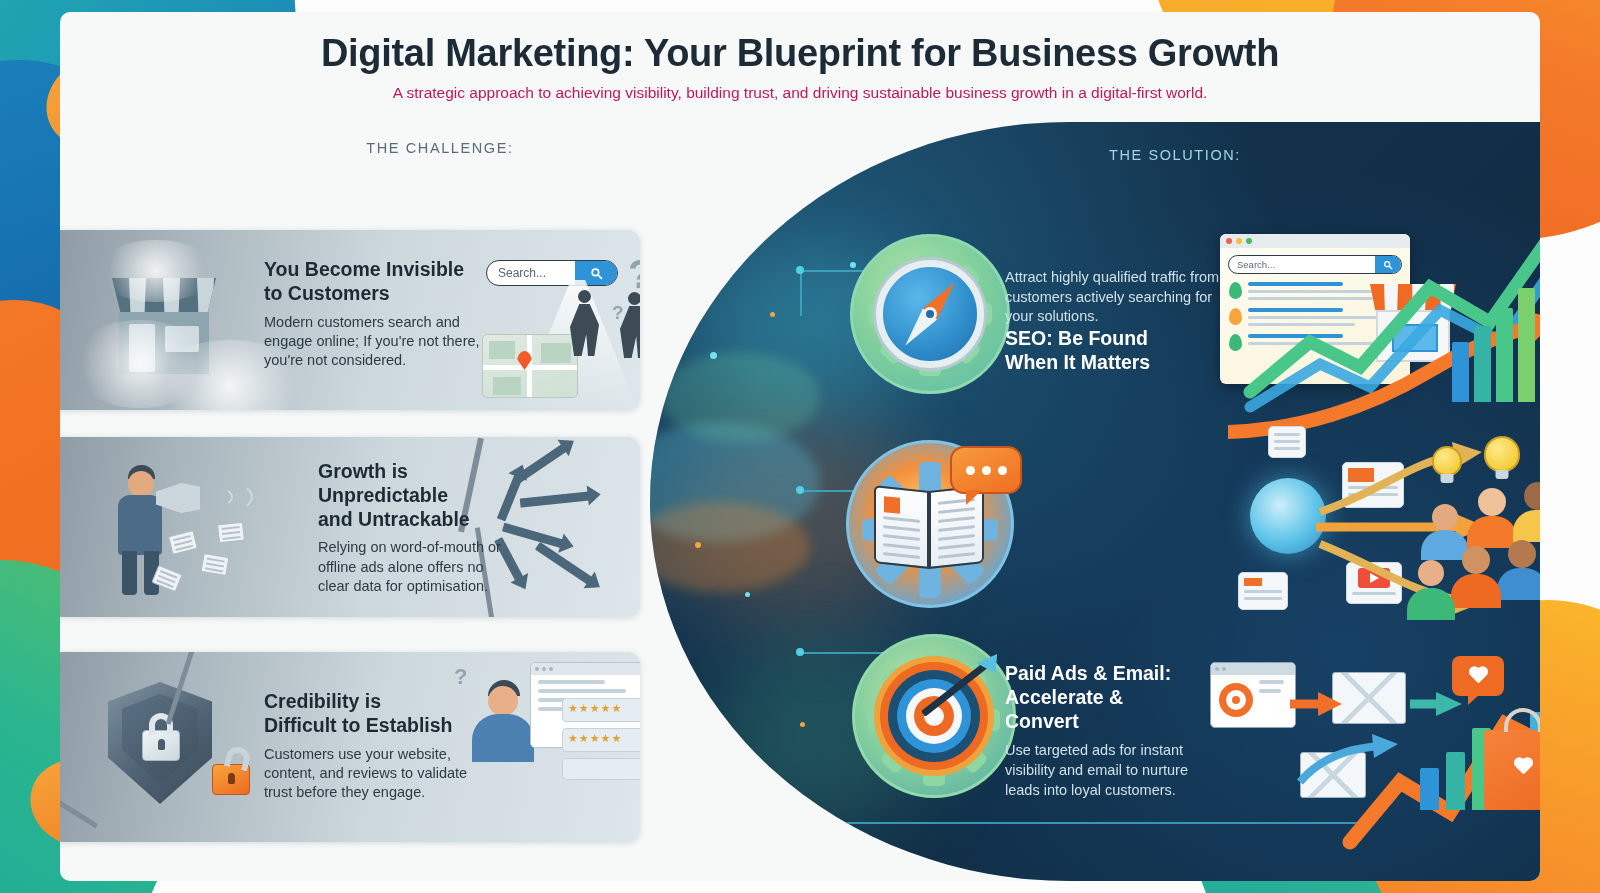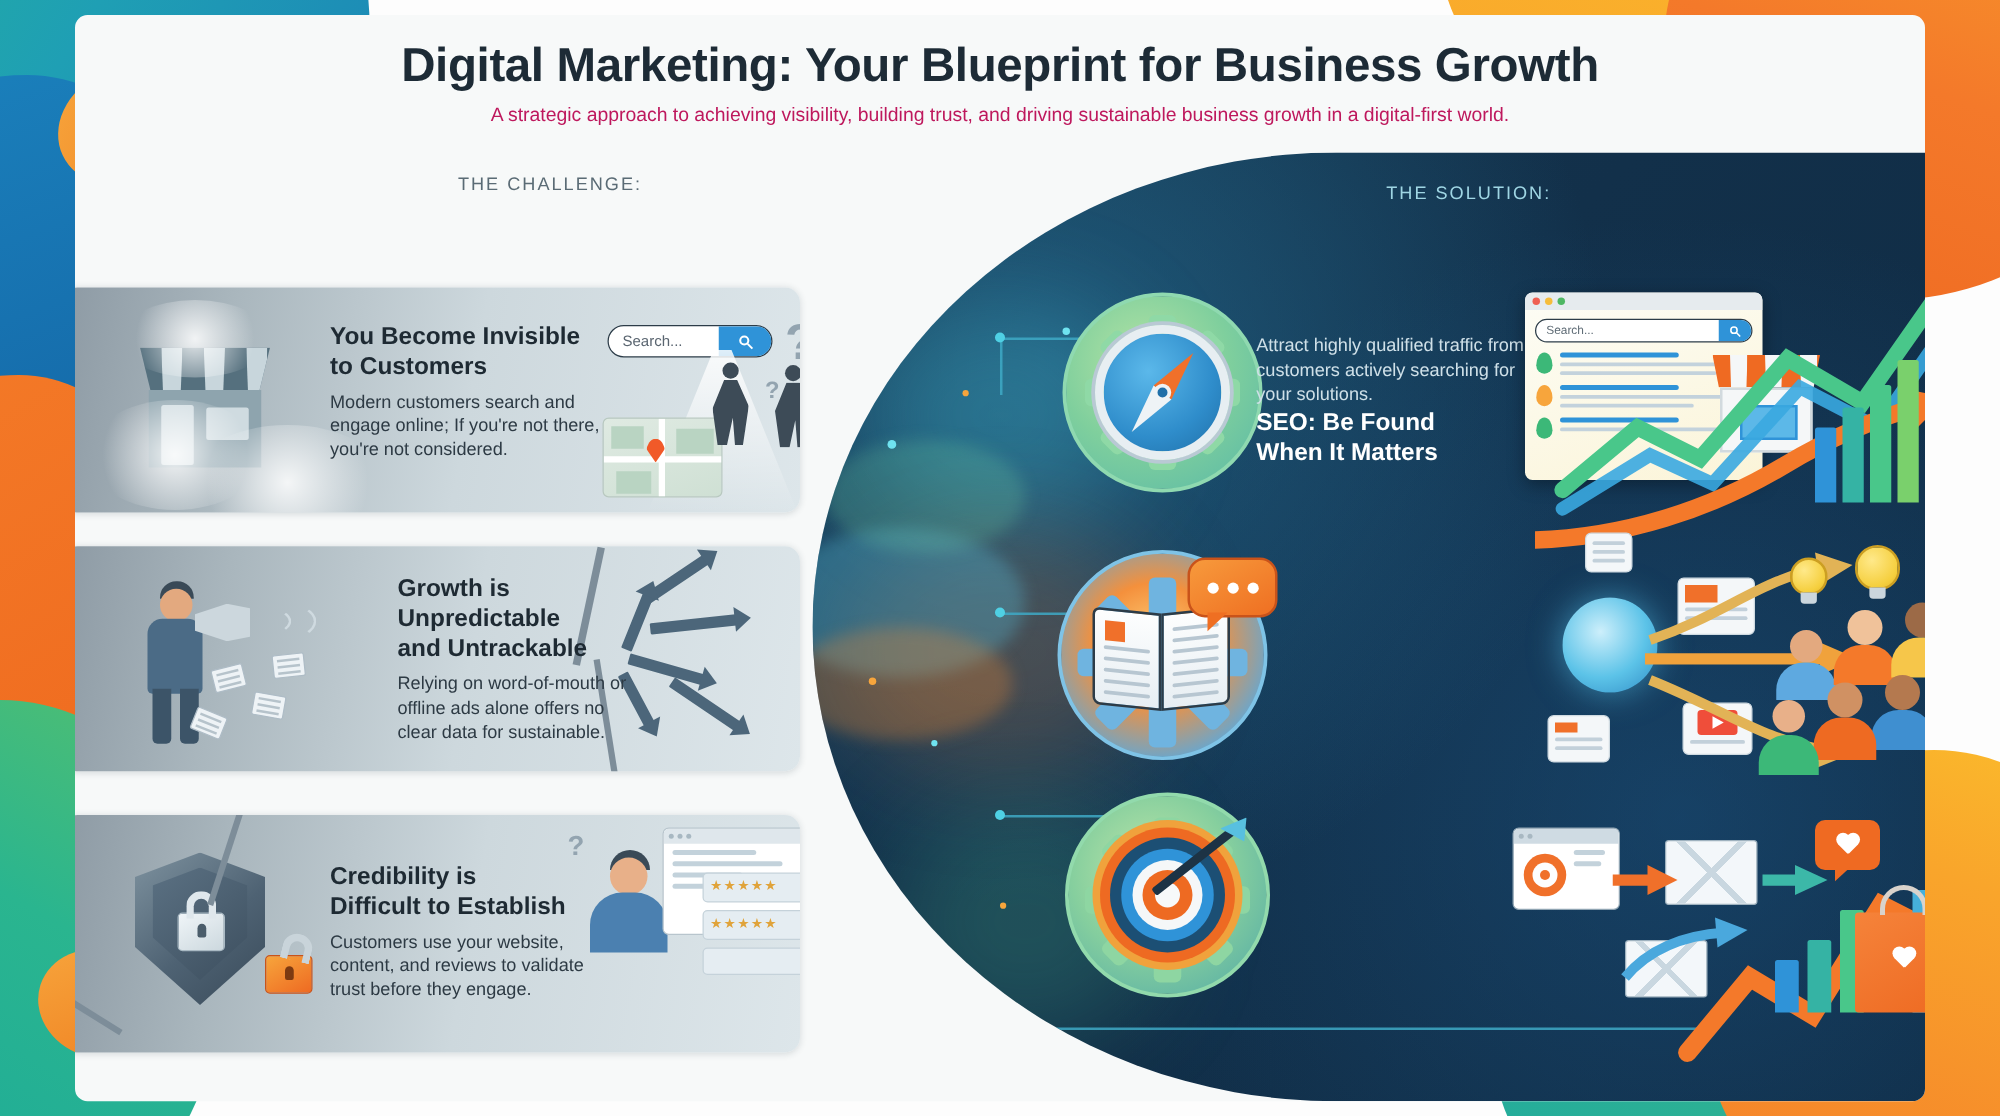--- a/index.html
+++ b/index.html
@@ -557,21 +557,21 @@
           <i></i>
           <i></i>
         </div>
 
       <div class="card-text">
         <div class="card-title">
           <div>Growth is</div>
           <div>Unpredictable</div>
           <div>and Untrackable</div>
         </div>
-        <div class="card-body">Relying on word-of-mouth or offline ads alone offers no clear data for sustainable.</div>
+        <div class="card-body">Relying on word-of-mouth or offline ads alone offers no clear data for optimisation.</div>
       </div>
 
       <div class="arr" style="left:462px; top:22px;  width:58px; transform:rotate(-34deg);"></div>
       <div class="arr" style="left:470px; top:58px;  width:70px; transform:rotate(-6deg);"></div>
       <div class="arr" style="left:452px; top:94px;  width:62px; transform:rotate(16deg);"></div>
       <div class="arr" style="left:482px; top:122px; width:64px; transform:rotate(34deg);"></div>
       <div class="arr" style="left:436px; top:56px;  width:48px; transform:rotate(-68deg);"></div>
       <div class="arr" style="left:436px; top:118px; width:46px; transform:rotate(62deg);"></div>
 
       <div class="crack" style="left:418px; top:0;   width:6px; height:96px; transform:rotate(12deg);"></div>
@@ -817,20 +817,28 @@
       <div class="target-ring" style="left:28px; top:28px; width:108px; height:108px; background:#ee6a22;"></div>
       <div class="target-ring" style="left:36px; top:36px; width:92px;  height:92px;  background:#1c4f74;"></div>
       <div class="target-ring" style="left:45px; top:45px; width:74px;  height:74px;  background:#2f93d8;"></div>
       <div class="target-ring" style="left:54px; top:54px; width:56px;  height:56px;  background:#f5f7f8;"></div>
       <div class="target-ring" style="left:62px; top:62px; width:40px;  height:40px;  background:#ee6a22;"></div>
       <div class="target-ring" style="left:72px; top:72px; width:20px;  height:20px;  background:#f7f9fa;"></div>
       <div class="arrow-shaft" style="left:62px; top:50px;"></div>
       <div class="arrow-fletch" style="left:128px; top:20px; transform:rotate(-38deg);"></div>
     </div>
 
+    <div style="position:absolute; left:945px; top:650px; width:230px;">
+      <div style="font-size:19.5px; font-weight:700; color:#ffffff; line-height:1.22;">
+        <div>Paid Ads &amp; Email:</div>
+        <div>Accelerate &amp;</div>
+        <div>Convert</div>
+      </div>
+      <div style="margin-top:8px; font-size:14.5px; color:#cfe0e8; line-height:1.36; max-width:208px;">Use targeted ads for instant visibility and email to nurture leads into loyal customers.</div>
+    </div>
 
     <div class="mini-browser" style="left:1150px; top:650px; width:86px; height:66px; border-color:#8fa4b2;">
       <div class="mb-bar" style="background:#cfdbe3;">
           <div class="mb-dot"></div>
           <div class="mb-dot"></div>
         </div>
       <div style="position:absolute; left:8px; top:20px; width:34px; height:34px; border-radius:50%; background:#f0702a;">
         <div style="position:absolute; left:7px; top:7px; width:20px; height:20px; border-radius:50%; background:#fdfdfd;"></div>
         <div style="position:absolute; left:13px; top:13px; width:8px; height:8px; border-radius:50%; background:#f0702a;"></div>
       </div>

